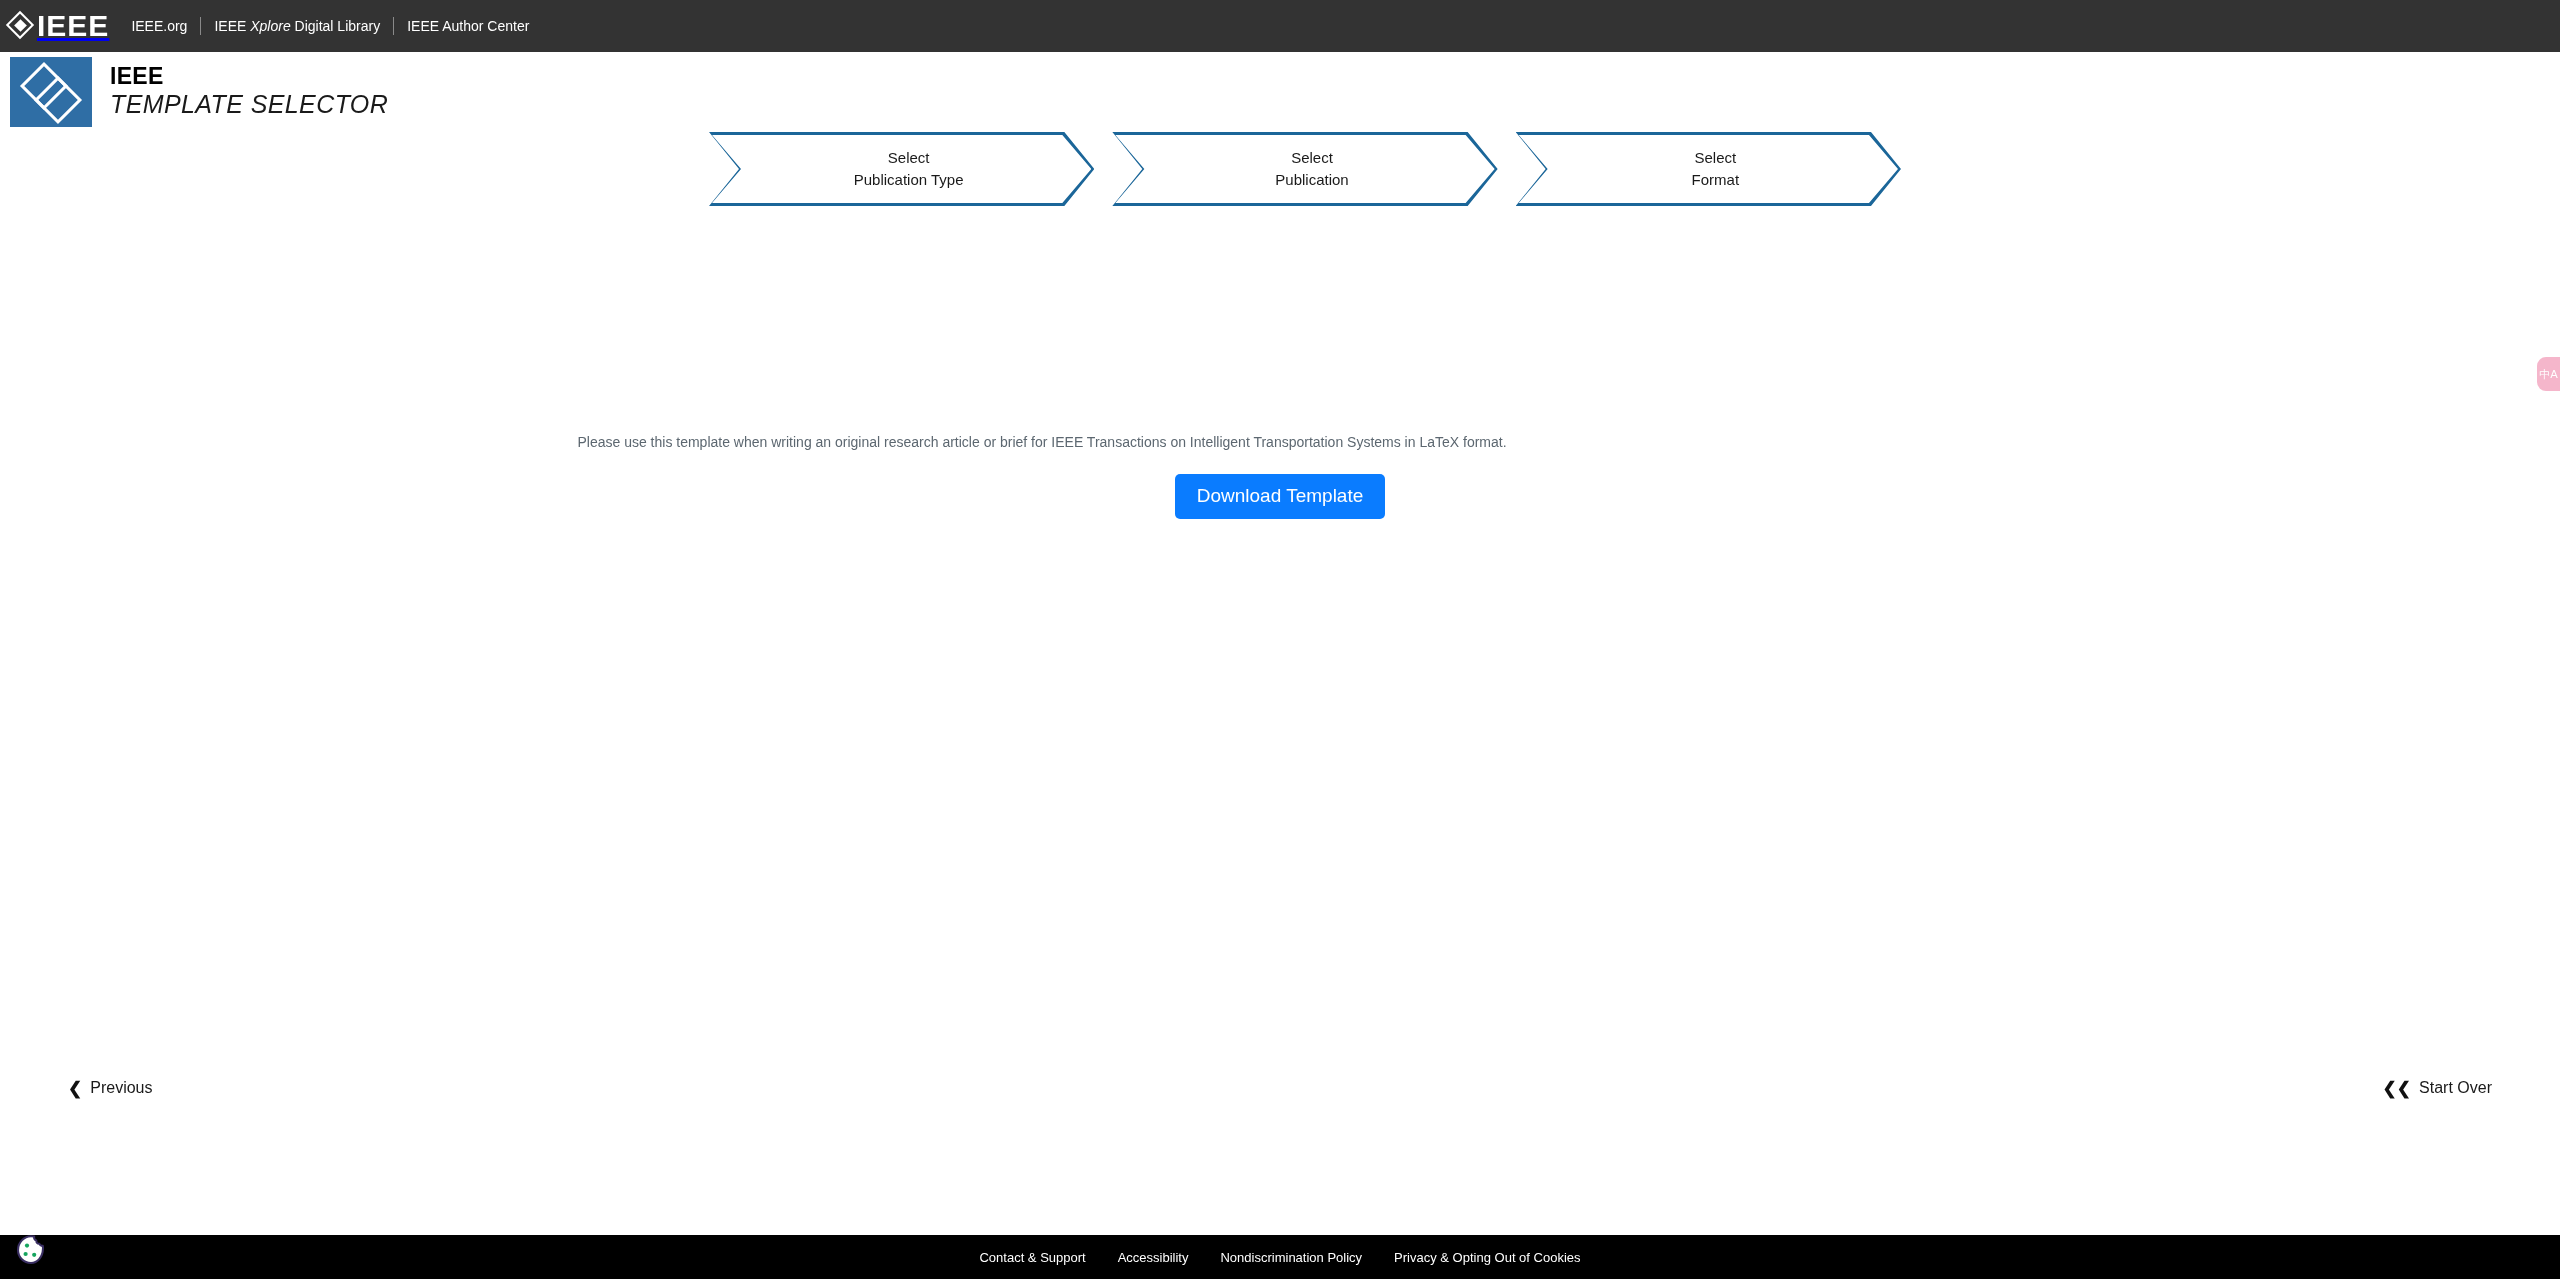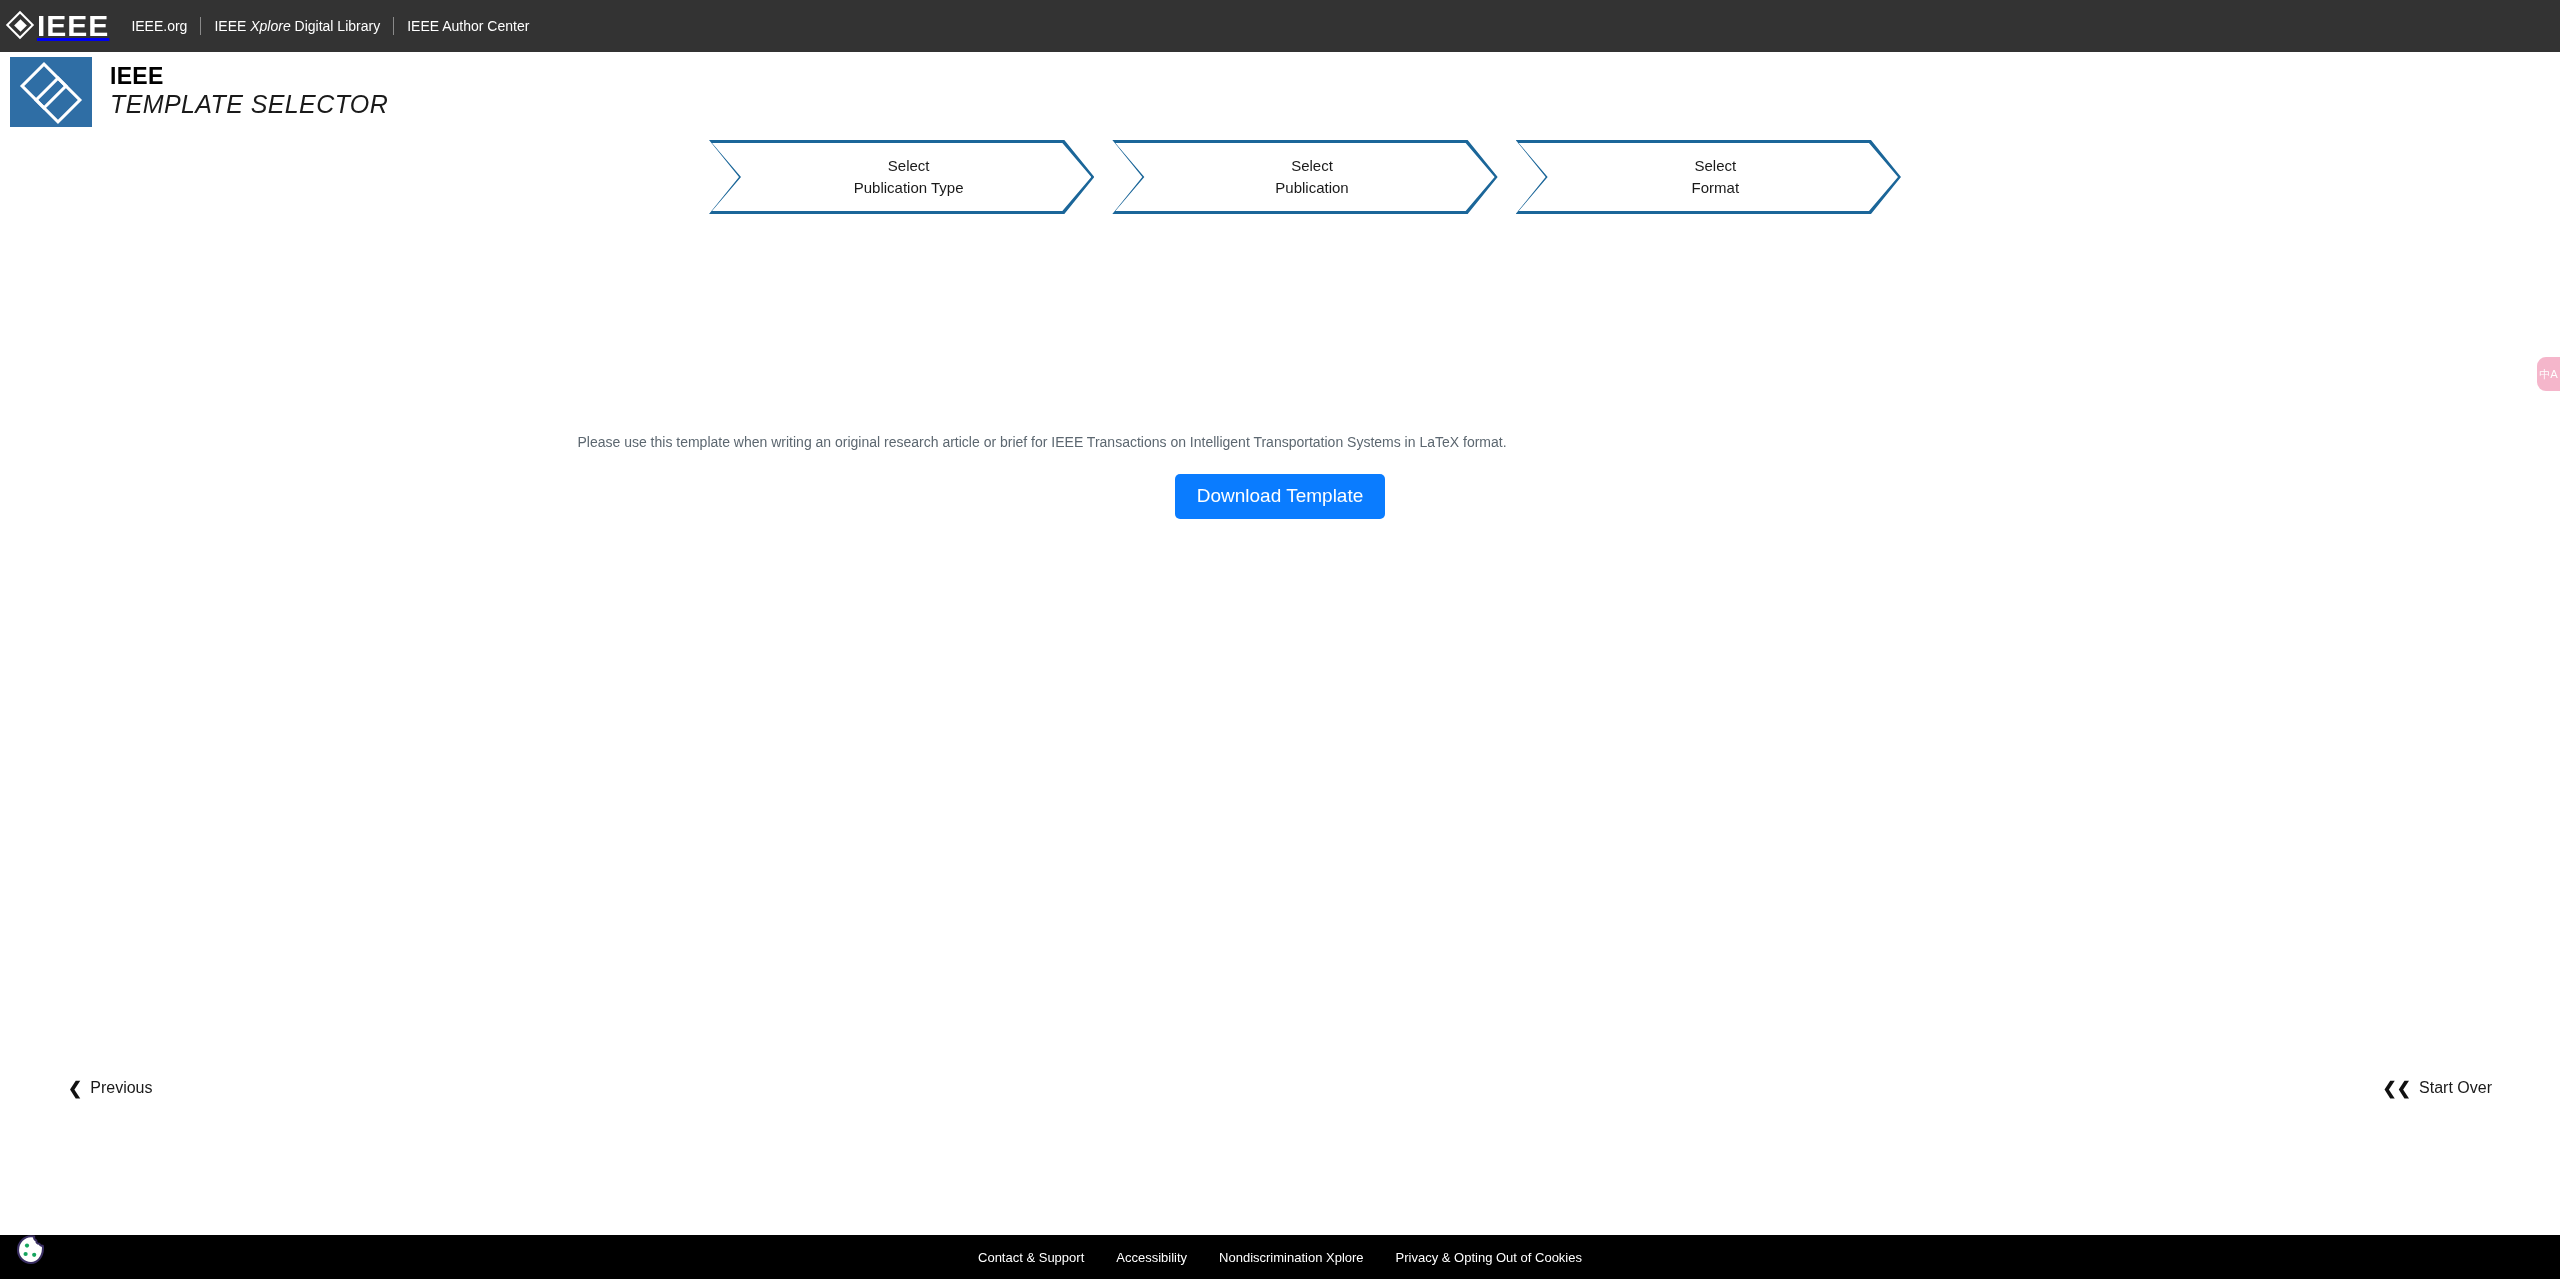--- a/index.html
+++ b/index.html
@@ -119,21 +119,21 @@
     font-weight: normal;
     color: #1a1a1a;
     line-height: 1.25;
     letter-spacing: 0.4px;
     font-style: italic;
   }
 
   
   .stepper {
     position: absolute;
-    top: 140px;
+    top: 132px;
     left: 709px;
     width: 1192px;
     height: 74px;
     display: flex;
     gap: 36px;
   }
   .step {
     position: relative;
     flex: 1 1 0;
     height: 74px;
@@ -368,15 +368,15 @@
     <path d="M17 3.2c1.1 0 2.2.12 3.2.35-.5 1.9.45 3.5 2.1 3.9-.35 1.85 1.15 3.45 3.05 3.3.6 1.6 2.0 2.35 3.4 2.05.2 1.0.3 2.0.25 3.0C28.6 24.5 23.3 30 17 30 9.8 30 4 24.2 4 17S9.8 3.2 17 3.2z" fill="#ffffff" stroke="#3a2f63" stroke-width="2.1" stroke-linejoin="round"></path>
     <circle cx="13.0" cy="12.6" r="2.1" fill="#17a55f"></circle>
     <circle cx="11.6" cy="21.0" r="2.1" fill="#17a55f"></circle>
     <circle cx="20.2" cy="21.8" r="2.1" fill="#17a55f"></circle>
   </svg>
 </div>
 
 <footer class="footer">
   <a href="#">Contact &amp; Support</a>
   <a href="#">Accessibility</a>
-  <a href="#">Nondiscrimination Xplore</a>
+  <a href="#">Nondiscrimination Policy</a>
   <a href="#">Privacy &amp; Opting Out of Cookies</a>
 </footer>
 
 </body></html>

